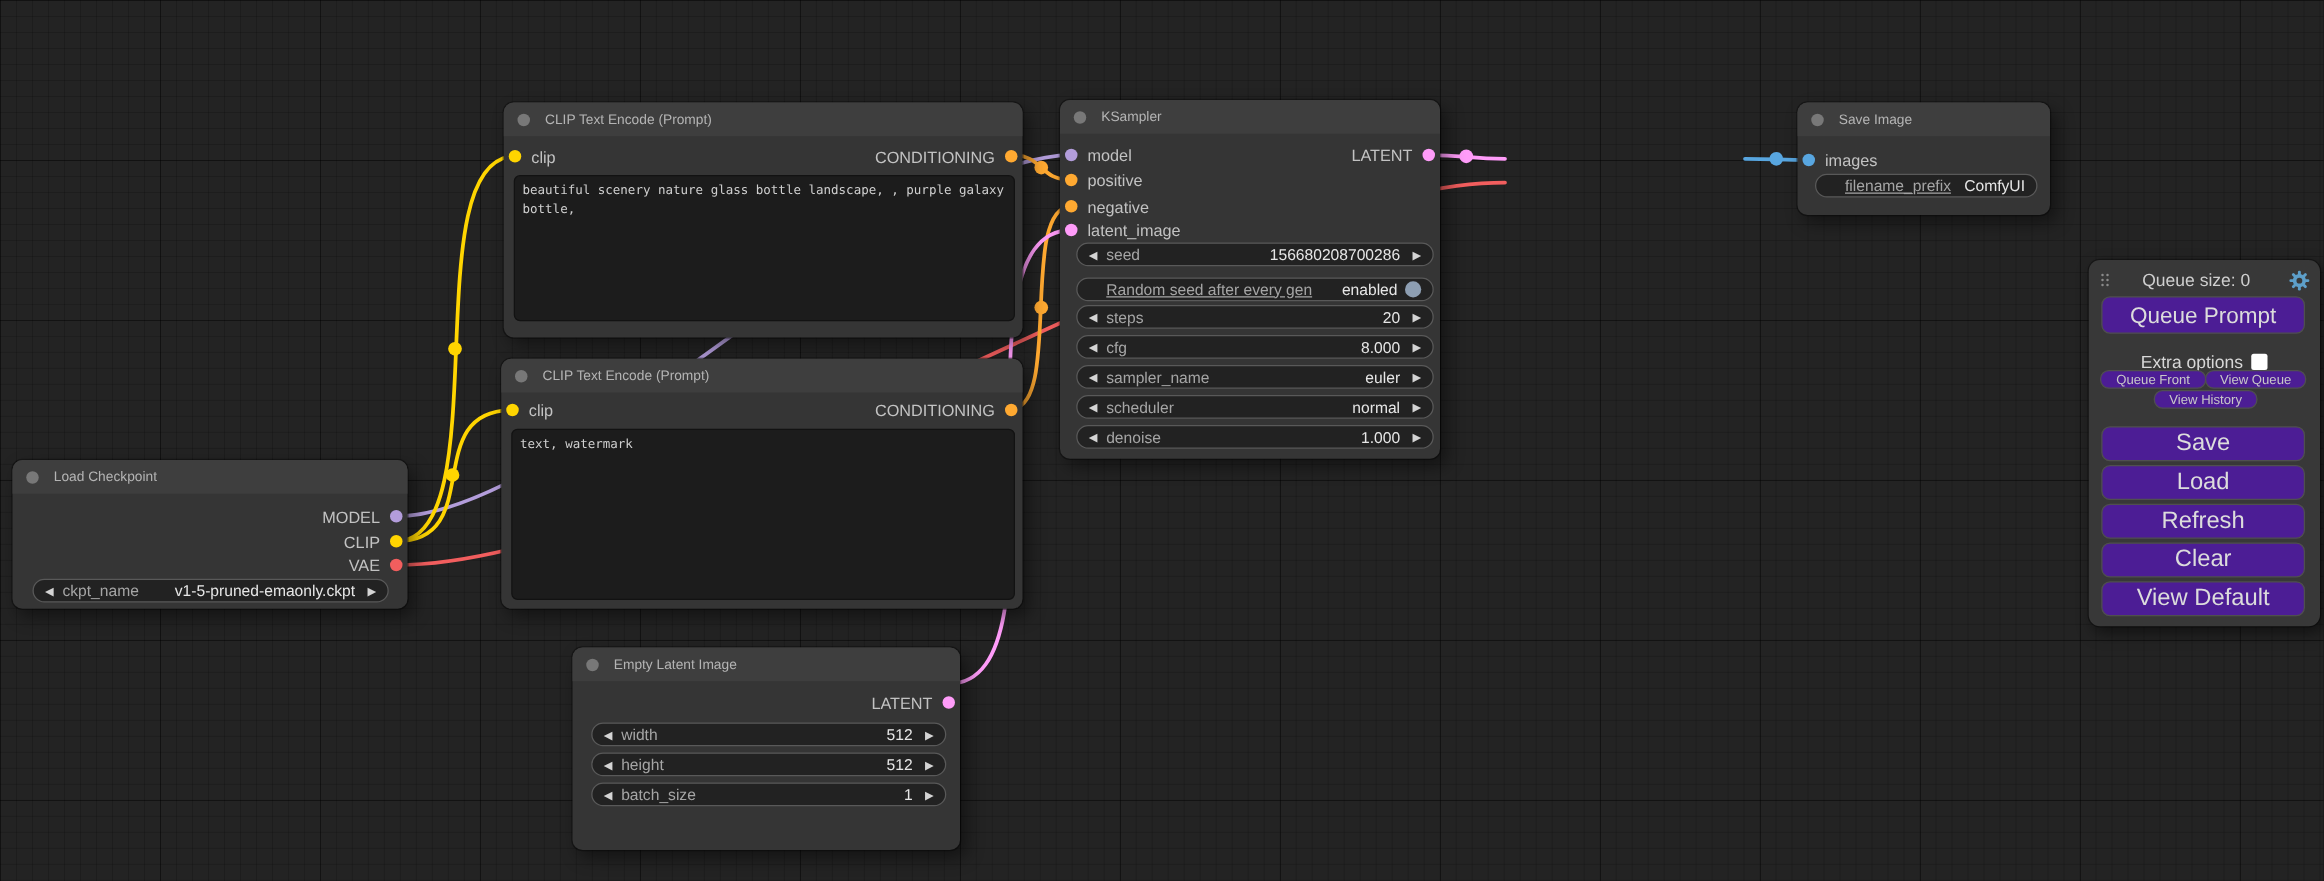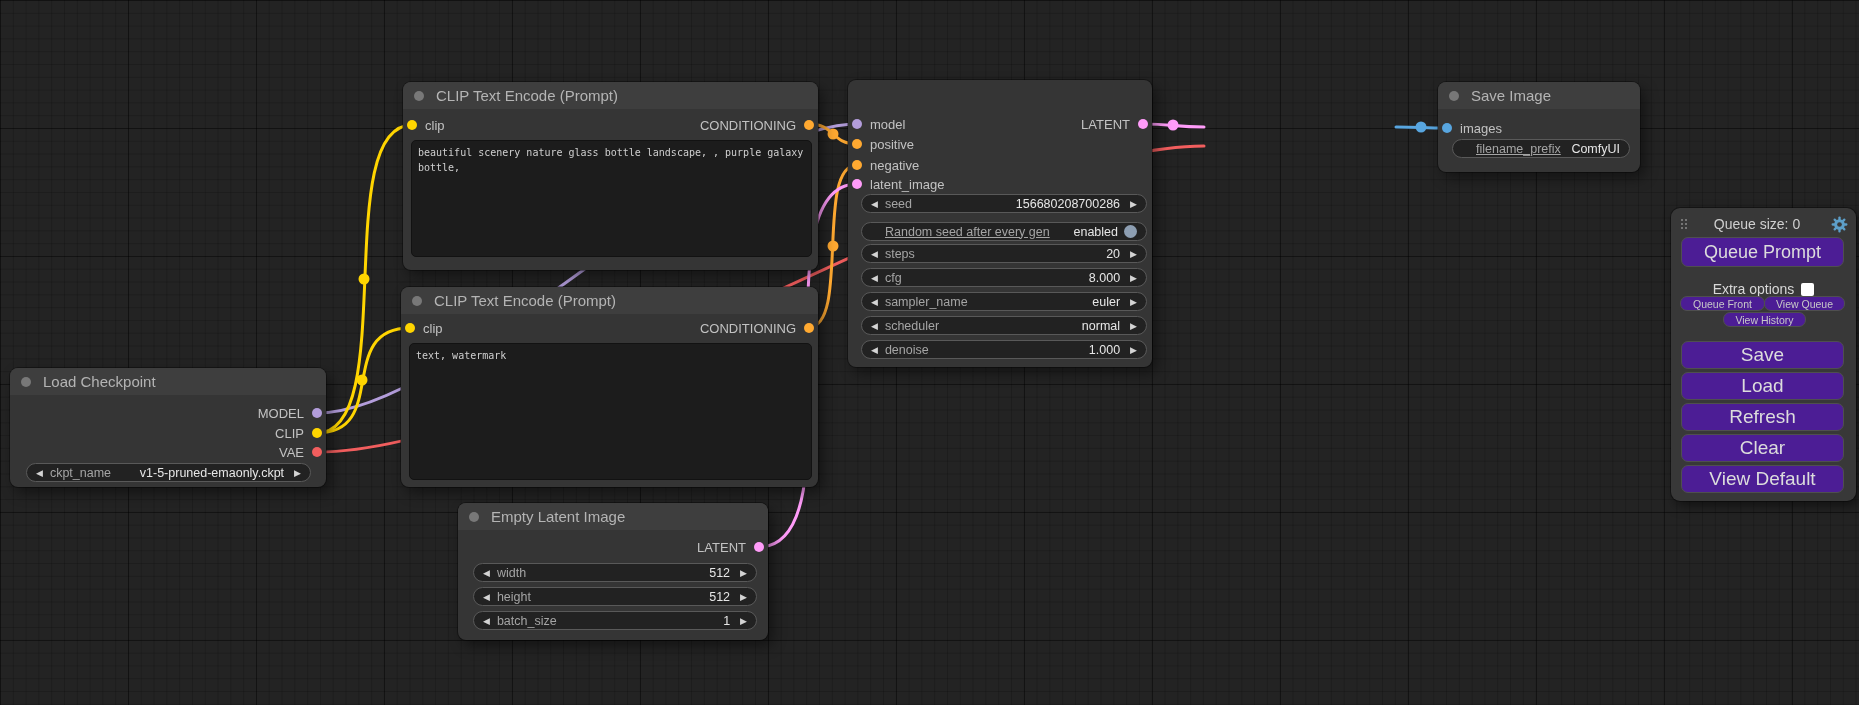--- a/index.html
+++ b/index.html
@@ -17,21 +17,21 @@
   #wires{position:absolute;left:0;top:0;z-index:1;}
   .node{
     position:absolute;z-index:2;background:#353535;border-radius:8px;
     box-shadow:0 0 0 1px rgba(0,0,0,.35), 5px 6px 14px rgba(0,0,0,.45);
   }
   .ntitle{
     position:absolute;left:0;right:0;top:0;height:27px;background:#3e3e3e;
     border-radius:8px 8px 0 0;display:flex;align-items:center;
   }
   .tdot{width:10px;height:10px;border-radius:50%;margin-left:11px;flex:0 0 auto;}
-  .ttext{margin-left:12px;font-size:15px;color:#b4b4b4;white-space:nowrap;}
+  .ttext{margin-left:12px;font-size:11px;color:#b4b4b4;white-space:nowrap;}
   .port{position:absolute;height:16px;display:flex;align-items:center;font-size:13px;color:#c2c2c2;}
   .port .dot{width:10px;height:10px;border-radius:50%;flex:0 0 auto;}
   .port.in{left:4px;}
   .port.in .plabel{margin-left:8px;}
   .port.out{right:4px;flex-direction:row-reverse;}
   .port.out .plabel{margin-right:8px;}
   .textbox{
     position:absolute;background:#1c1c1c;border:1px solid #121212;border-radius:5px;
     color:#cfcfcf;font-family:"DejaVu Sans Mono",monospace;font-size:10px;
     line-height:1.45;padding:5px 6px;white-space:pre-wrap;word-break:break-word;overflow:hidden;
@@ -143,20 +143,24 @@
       <span class="plabel">clip</span>
     </div>
     <div class="port out" style="top:33px">
       <span class="dot" style="background: rgb(255, 169, 49);"></span>
       <span class="plabel">CONDITIONING</span>
     </div>
     <div class="textbox" style="left:8px;top:56px;width:389px;height:125px">text, watermark</div>
   </div>
 
   <div class="node" style="left:848px;top:80px;width:304px;height:287px">
+    <div class="ntitle">
+      <span class="tdot" style="background: rgb(120, 120, 120);"></span>
+      <span class="ttext">KSampler</span>
+    </div>
     <div class="port in" style="top:36px">
       <span class="dot" style="background: rgb(179, 157, 219);"></span>
       <span class="plabel">model</span>
     </div>
     <div class="port in" style="top:56px">
       <span class="dot" style="background: rgb(255, 169, 49);"></span>
       <span class="plabel">positive</span>
     </div>
     <div class="port in" style="top:77px">
       <span class="dot" style="background: rgb(255, 169, 49);"></span>
@@ -222,21 +226,21 @@
     <div class="port in" style="top:38px">
       <span class="dot" style="background: rgb(88, 166, 224);"></span>
       <span class="plabel">images</span>
     </div>
     <div class="pill noarrow" style="left:14px;right:10px;top:57px">
       <span class="wlabel">filename_prefix</span>
       <span class="wvalue" style="">ComfyUI</span>
     </div>
   </div>
 
-  <div class="node" style="left:458px;top:503px;width:310px;height:137px">
+  <div class="node" style="left:458px;top:518px;width:310px;height:162px">
     <div class="ntitle">
       <span class="tdot" style="background: rgb(120, 120, 120);"></span>
       <span class="ttext">Empty Latent Image</span>
     </div>
     <div class="port out" style="top:36px">
       <span class="dot" style="background: rgb(255, 156, 249);"></span>
       <span class="plabel">LATENT</span>
     </div>
     <div class="pill" style="left:15px;right:11px;top:60px">
       <span class="arr">◀</span>

